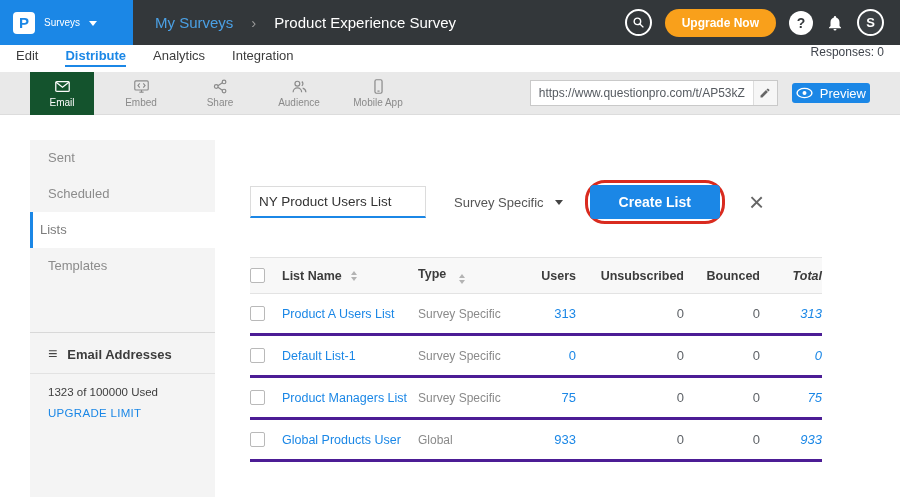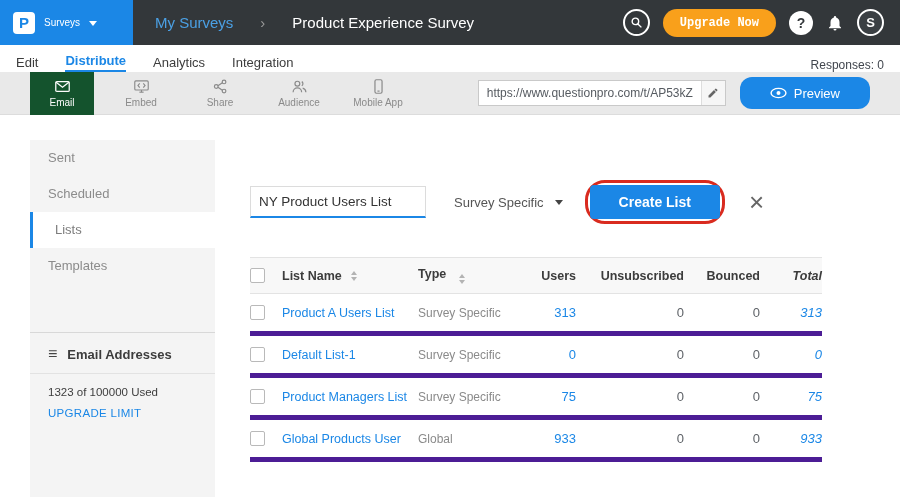--- a/index.html
+++ b/index.html
@@ -11,72 +11,72 @@
   *{box-sizing:border-box;margin:0;padding:0;}
   body{font-family:"Liberation Sans","DejaVu Sans",sans-serif;background:#fff;}
   .app{position:relative;width:900px;height:497px;overflow:hidden;background:#fff;}
 
   
   .topbar{position:absolute;top:0;left:0;right:0;height:45px;background:var(--topbar-bg);display:flex;align-items:center;}
   .brand{width:133px;height:100%;background:var(--accent);display:flex;align-items:center;gap:9px;padding:0 13px;flex-shrink:0;cursor:pointer;}
   .logo-box{width:22px;height:22px;background:#fff;border-radius:4px;color:var(--accent);font-weight:bold;font-size:15px;display:flex;align-items:center;justify-content:center;}
   .brand-name{color:#ffffff;font-size:10px;}
   .caret-down{width:0;height:0;border-left:4px solid transparent;border-right:4px solid transparent;border-top:5px solid #fff;margin-top:2px;}
-  .breadcrumb{margin-left:22px;display:flex;align-items:center;gap:27px;font-size:15px;}
+  .breadcrumb{margin-left:22px;display:flex;align-items:center;gap:18px;font-size:15px;}
   .bc-parent{color:#4ba0e4;cursor:pointer;}
   .bc-sep{color:#9a9a9a;font-size:15px;}
   .bc-current{color:#fff;}
   .topbar-right{margin-left:auto;display:flex;align-items:center;gap:13px;padding-right:16px;}
   .search-circle{width:27px;height:27px;border:2px solid #fff;border-radius:50%;display:flex;align-items:center;justify-content:center;cursor:pointer;}
-  .upgrade-btn{background:var(--upgrade-orange);color:#fff;font-size:12px;font-weight:bold;padding:7px 17px;border-radius:15px;border:none;cursor:pointer;font-family:Liberation Mono, monospace;}
+  .upgrade-btn{background:var(--upgrade-orange);color:#fff;font-size:12px;font-weight:bold;padding:7px 17px;border-radius:15px;border:none;cursor:pointer;font-family:Liberation Sans, sans-serif;}
   .help-circle{width:24px;height:24px;background:#fff;border-radius:50%;color:#33373a;font-weight:bold;font-size:14px;display:flex;align-items:center;justify-content:center;cursor:pointer;}
   .bell{display:flex;align-items:center;cursor:pointer;}
   .avatar{width:27px;height:27px;border:2px solid #fff;border-radius:50%;background:#3b4044;color:#fff;font-size:13px;font-weight:bold;display:flex;align-items:center;justify-content:center;cursor:pointer;}
 
   
-  .navbar{position:absolute;top:45px;left:0;right:0;height:27px;background:#fff;display:flex;align-items:flex-end;padding:0 16px;gap:27px;font-size:13px;}
+  .navbar{position:absolute;top:45px;left:0;right:0;height:27px;background:#fff;display:flex;align-items:flex-start;padding:0 16px;gap:27px;font-size:13px;}
   .nav-item{color:#3c3c3c;cursor:pointer;padding:3px 0 2px;}
   .nav-item.active{color:var(--accent);font-weight:bold;border-bottom:2px solid var(--accent);}
   .responses{margin-left:auto;color:#40454d;font-size:12px;}
 
   
   .toolbar{position:absolute;top:72px;left:0;right:0;height:43px;background:#e9e9e9;border-bottom:1px solid #dcdcdc;display:flex;align-items:center;padding:0 30px;}
   .channel{width:64px;height:43px;margin-right:15px;display:flex;flex-direction:column;align-items:center;justify-content:center;gap:2px;color:#8a8a8a;font-size:10px;cursor:pointer;}
   .channel.active{background:#14532d;color:#fcfcfc;}
   .channel svg{display:block;}
   .url-group{margin-left:auto;display:flex;align-items:stretch;height:26px;border:1px solid #c9c9c9;background:#fff;}
   .url-input{border:none;outline:none;width:222px;padding:0 8px;font-size:12px;color:#565b61;font-family:inherit;background:transparent;}
   .pencil-btn{width:24px;display:flex;align-items:center;justify-content:center;border-left:1px solid #ddd;background:#f6f6f6;cursor:pointer;}
-  .preview-btn{margin-left:14px;height:32px;background:var(--accent);color:#fff;border:none;border-radius:12px;font-size:13px;padding:0 30px;display:flex;align-items:center;gap:7px;cursor:pointer;font-family:inherit;}
+  .preview-btn{margin-left:14px;height:20px;background:var(--accent);color:#fff;border:none;border-radius:3px;font-size:13px;padding:0 4px;display:flex;align-items:center;gap:7px;cursor:pointer;font-family:inherit;}
 
   
   .content{position:absolute;top:115px;left:0;right:0;bottom:0;background:#fff;}
   .sidebar{position:absolute;left:30px;top:25px;bottom:0;width:185px;background:#f4f4f4;}
   .side-item{height:36px;line-height:36px;padding-left:18px;color:#8b8b8b;font-size:13px;cursor:pointer;}
-  .side-item.active{background:#fff;border-left:3px solid var(--accent);padding-left:22px;color:#7d7d7d;}
+  .side-item.active{background:#fff;border-left:3px solid var(--accent);padding-left:7px;color:#7d7d7d;}
   .email-block{margin-top:48px;border-top:1px solid #d8d8d8;}
   .email-head{display:flex;align-items:center;gap:10px;padding:13px 18px 11px;color:#3c3c3c;font-weight:bold;font-size:13px;border-bottom:1px solid #e2e2e2;}
   .list-glyph{font-size:16px;color:#444;font-weight:bold;line-height:1;}
   .usage{padding:12px 18px 3px;font-size:11.5px;color:#3d3d3d;}
   .upgrade-link{display:block;padding:6px 18px;font-size:11.5px;color:var(--accent);text-decoration:none;letter-spacing:.3px;cursor:pointer;}
 
   .main{position:absolute;left:215px;right:30px;top:25px;bottom:0;background:#fff;}
   .create-row{display:flex;align-items:center;margin:40px 0 16px 35px;}
   .list-input{width:176px;border:1px solid #dcdcdc;border-bottom:2px solid var(--accent);background:#fff;padding:7px 8px;font-size:13.5px;color:#333;outline:none;font-family:inherit;}
   .type-dd{margin-left:28px;display:flex;align-items:center;gap:11px;color:#555;font-size:13px;cursor:pointer;}
   .dd-caret{width:0;height:0;border-left:4.5px solid transparent;border-right:4.5px solid transparent;border-top:5.5px solid #444;}
   .red-ring{margin-left:22px;border:3px solid var(--annotation-red);border-radius:20px;padding:2px;}
   .create-btn{background:var(--accent);color:#fff;border:none;border-radius:4px;font-size:14px;font-weight:bold;padding:9px 29px;cursor:pointer;font-family:inherit;}
   .close-x{margin-left:24px;color:#666;font-size:26px;line-height:1;cursor:pointer;}
 
   
   .table{margin:33px 0 11px 35px;width:572px;font-size:13px;}
   .t-row{display:flex;align-items:center;}
   .t-head{height:37px;background:#f8f8f8;border-top:1px solid #e3e3e3;border-bottom:1px solid #e3e3e3;color:#3c3c3c;font-weight:bold;font-size:12.5px;}
-  .t-body-row{height:42px;border-bottom:5px solid #4c1d95;}
+  .t-body-row{height:42px;border-bottom:3px solid #4c1d95;}
   .c-check{width:32px;display:flex;align-items:center;}
   .c-name{width:136px;display:flex;align-items:center;}
   .c-type{width:100px;}
   .c-active{width:58px;text-align:right;}
   .c-unsub{width:108px;text-align:right;}
   .c-bounced{width:76px;text-align:right;}
   .c-total{width:62px;text-align:right;font-style:italic;}
   .chk{appearance:none;-webkit-appearance:none;width:15px;height:15px;border:1px solid #b9b9b9;border-radius:2px;background:#fff;cursor:pointer;}
   .sort{display:inline-flex;flex-direction:column;gap:2px;margin-left:9px;cursor:pointer;}
   .sort .up{width:0;height:0;border-left:3.5px solid transparent;border-right:3.5px solid transparent;border-bottom:4px solid #b3b3b3;}

